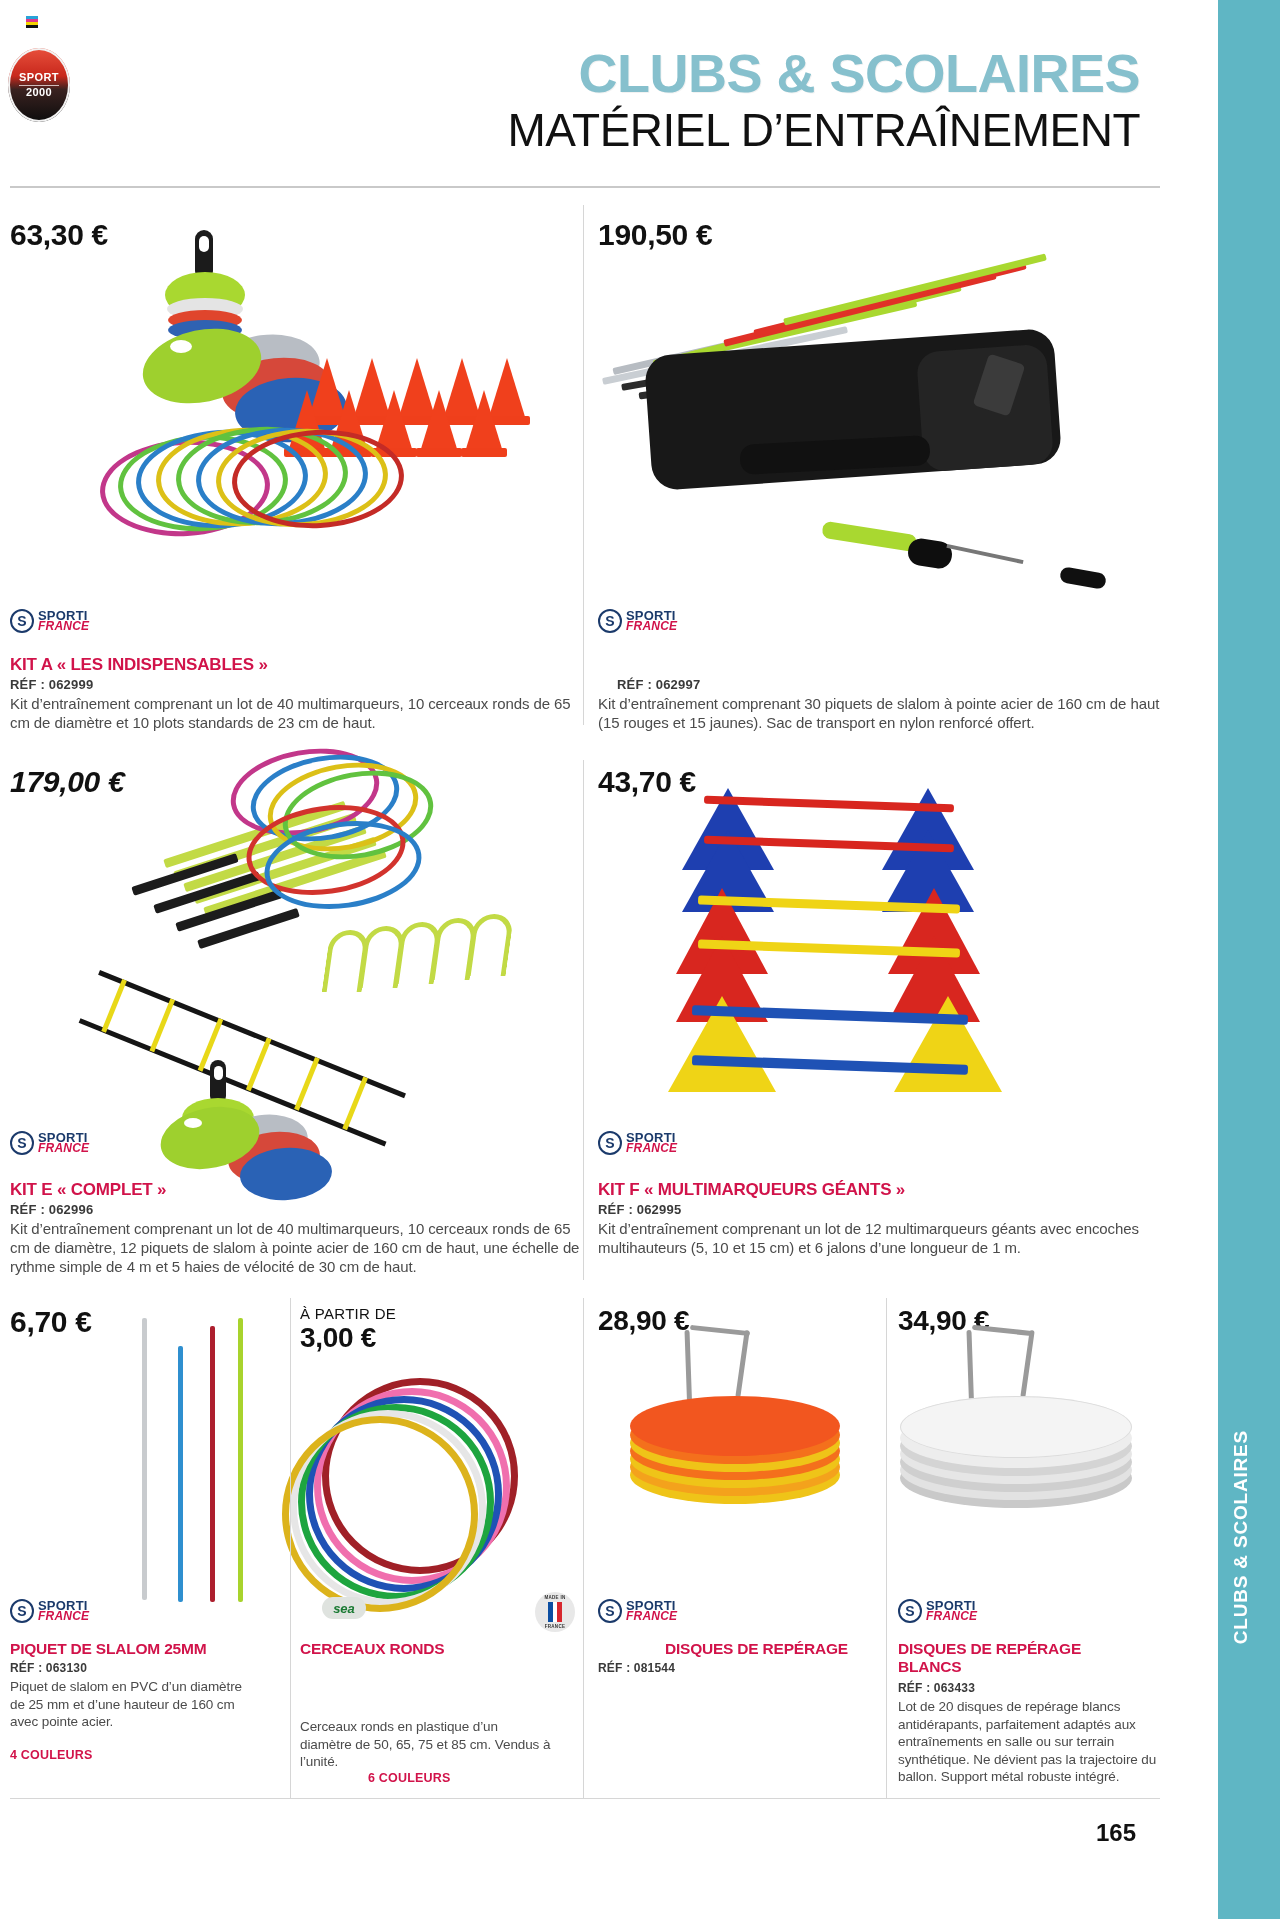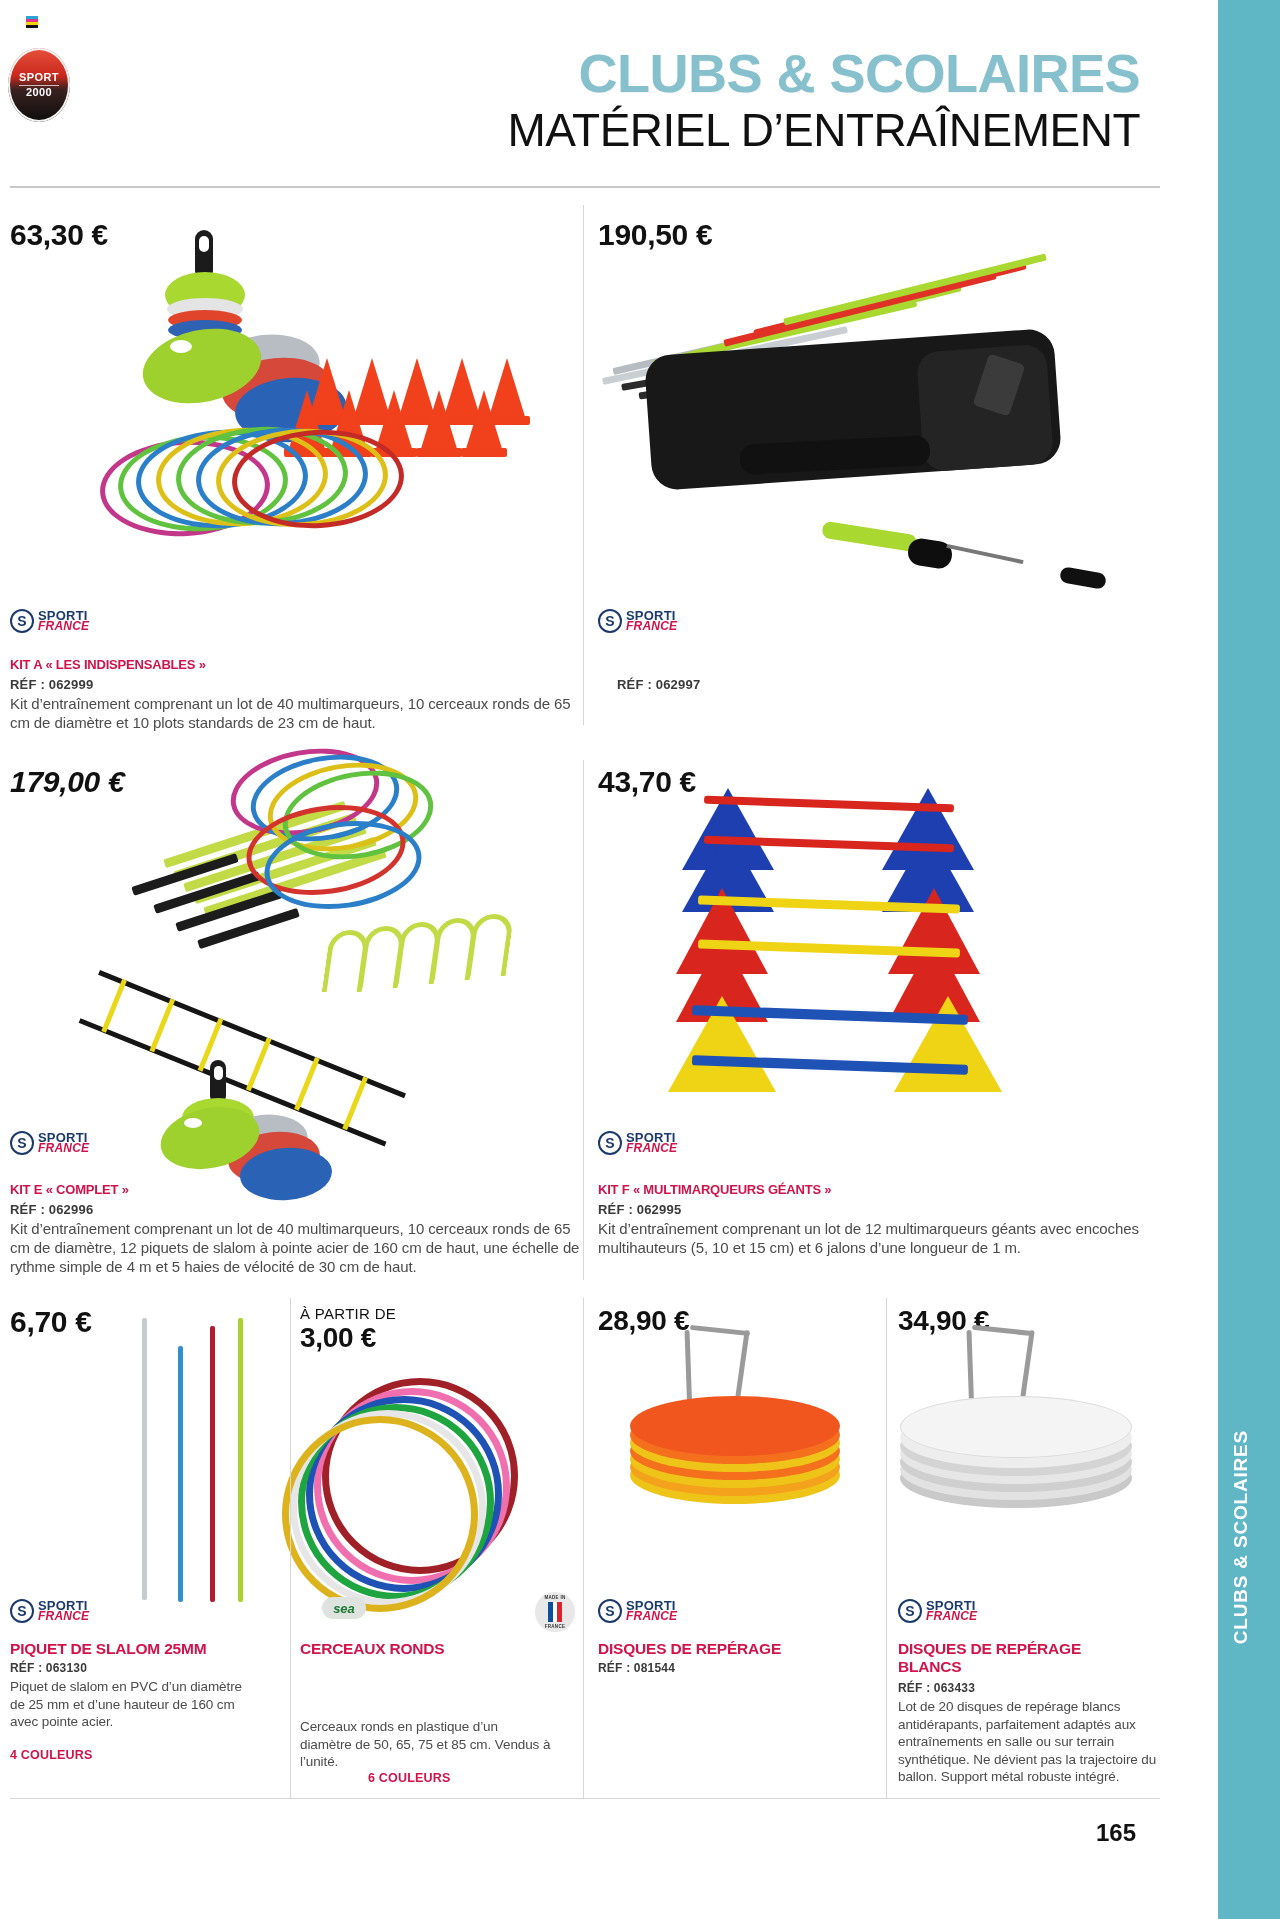--- a/index.html
+++ b/index.html
@@ -108,21 +108,21 @@
     letter-spacing: -.3px;
   }
   .price.sm { font-size: 28px; }
   .apartir {
     font-size: 15px; color:#111; letter-spacing:.3px;
     font-family:"Liberation Sans", sans-serif;
   }
   .pname {
     color: #d1134a;
     font-weight: bold;
-    font-size: 13px;
+    font-size: 17px;
     letter-spacing: -.2px;
     line-height: 20px;
     font-family: "Liberation Sans", sans-serif;
   }
   .pname.sm { font-size: 15.5px; line-height: 18px; }
   .pref {
     color: #3a3a3a;
     font-weight: bold;
     font-size: 13px;
     letter-spacing: .2px;
@@ -326,20 +326,21 @@
     <div class="price" style="position:absolute;left:598px;top:218px;">190,50 €</div>
 
     <div class="sporti" style="position:absolute;left:598px;top:608px;">
       <span class="ring">S</span>
       <span class="txt">
         <span class="t1" style="display:block">SPORTI</span>
         <span class="t2" style="display:block">FRANCE</span>
       </span>
     </div>
     <div class="pref" style="position:absolute;left:598px;top:675px;margin-left:19px;">RÉF : 062997</div>
+    <div class="pdesc" style="position:absolute;left:598px;top:694px;width:578px;">Kit d’entraînement comprenant 30 piquets de slalom à pointe acier de 160 cm de haut (15 rouges et 15 jaunes). Sac de transport en nylon renforcé offert.</div>
 
     <div class="img" style="left:60px;top:770px;width:480px;height:420px;">
 
       <div class="pole" style="left:100px;top:60px;width:190px;height:9px;background:#c2da45;transform:rotate(-18deg);"></div>
       <div class="pole" style="left:110px;top:72px;width:190px;height:9px;background:#c2da45;transform:rotate(-18deg);"></div>
       <div class="pole" style="left:120px;top:84px;width:190px;height:9px;background:#c2da45;transform:rotate(-18deg);"></div>
       <div class="pole" style="left:130px;top:96px;width:190px;height:9px;background:#c2da45;transform:rotate(-18deg);"></div>
       <div class="pole" style="left:140px;top:108px;width:190px;height:9px;background:#c2da45;transform:rotate(-18deg);"></div>
       <div class="pole" style="left:70px;top:100px;width:110px;height:9px;background:#1c1c1c;transform:rotate(-18deg);"></div>
       <div class="pole" style="left:92px;top:118px;width:110px;height:9px;background:#1c1c1c;transform:rotate(-18deg);"></div>
@@ -496,21 +497,21 @@
       <div class="disc" style="left:0px;top:66px;width:210px;height:60px;background:#f2561f;"></div>
     </div>
 
     <div class="sporti" style="position:absolute;left:598px;top:1598px;">
       <span class="ring">S</span>
       <span class="txt">
         <span class="t1" style="display:block">SPORTI</span>
         <span class="t2" style="display:block">FRANCE</span>
       </span>
     </div>
-    <div class="pname sm" style="position:absolute;left:598px;top:1640px;width:250px;">DISQUES DE REPÉRAGE</div>
+    <div class="pname sm" style="position:absolute;left:598px;top:1640px;width:250px;text-align:right;">DISQUES DE REPÉRAGE</div>
     <div class="pref sm" style="position:absolute;left:598px;top:1660px;">RÉF : 081544</div>
 
     <div class="price sm" style="position:absolute;left:898px;top:1305px;">34,90 €</div>
     <div class="img" style="left:900px;top:1330px;width:280px;height:250px;">
       <div style="position:absolute;left:125px;top:0px;width:5px;height:68px;background:#9a9a9a;border-radius:3px;transform:rotate(8deg);"></div>
       <div style="position:absolute;left:72px;top:-2px;width:62px;height:5px;background:#9a9a9a;border-radius:3px;transform:rotate(6deg);"></div>
       <div style="position:absolute;left:68px;top:0px;width:5px;height:88px;background:#9a9a9a;border-radius:3px;transform:rotate(-2deg);"></div>
       <div class="disc" style="left:0px;top:118px;width:232px;height:60px;background:#c9c9c9;"></div>
       <div class="disc" style="left:0px;top:110px;width:232px;height:60px;background:#e2e2e2;"></div>
       <div class="disc" style="left:0px;top:102px;width:232px;height:60px;background:#cfcfcf;"></div>

